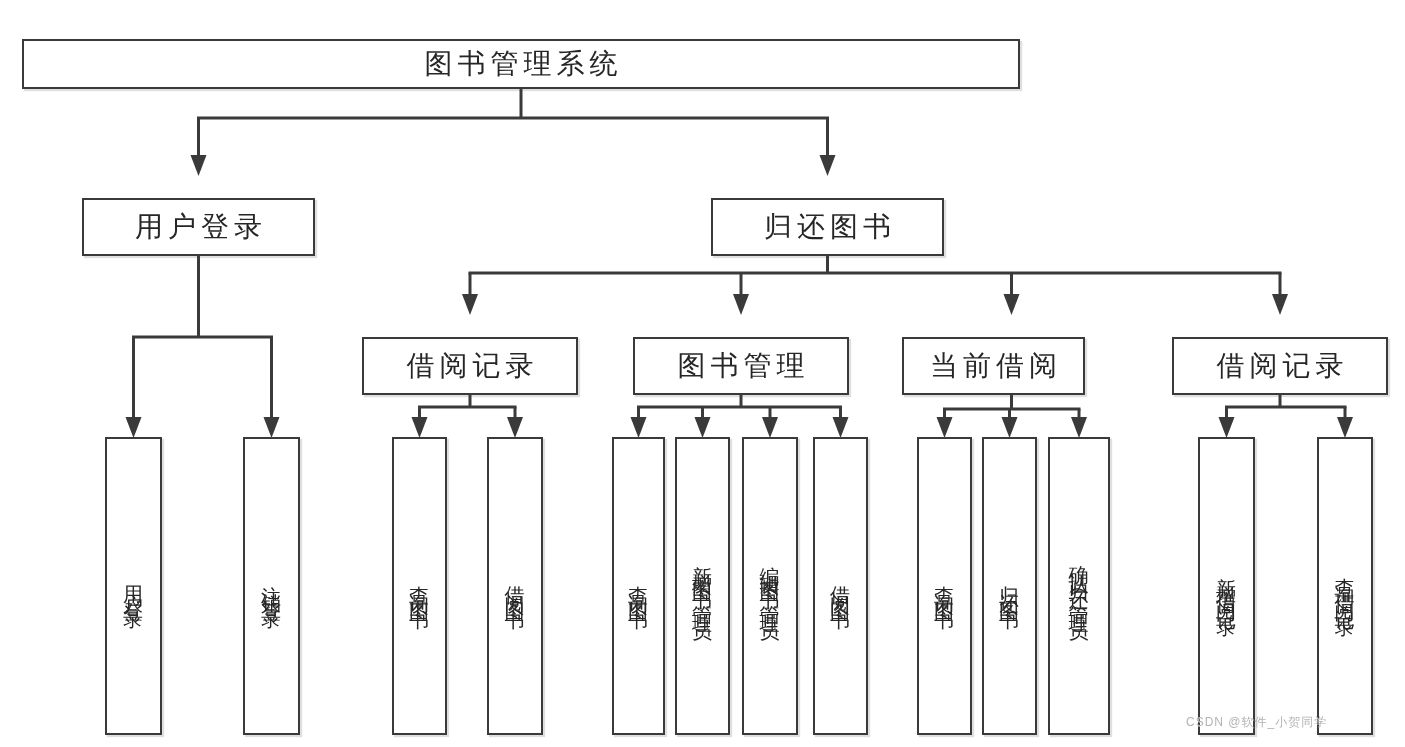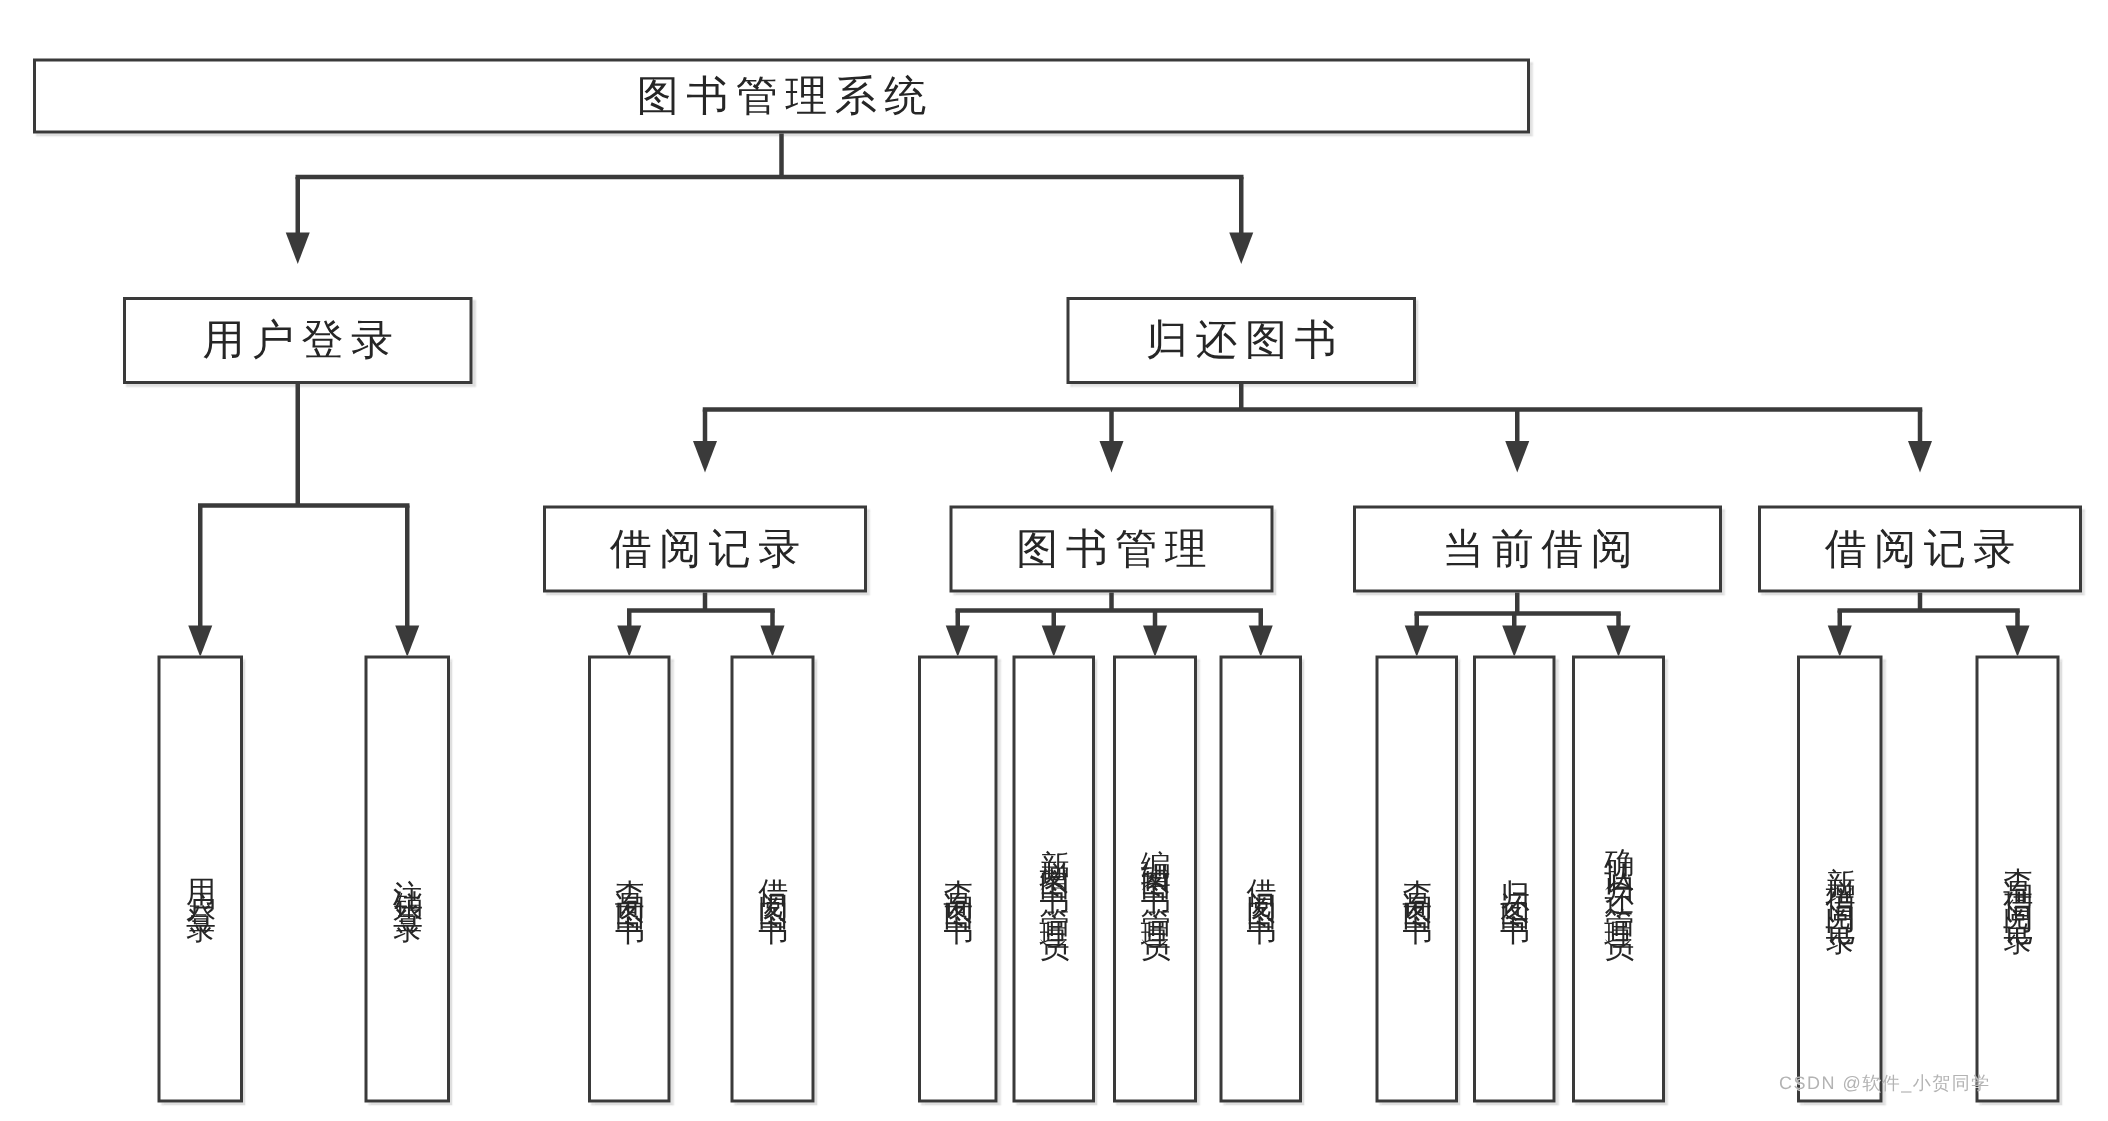--- a/index.html
+++ b/index.html
@@ -126,21 +126,21 @@
     </div>
     <div class="node h" style="left: 711px; top: 175px; width: 233px; height: 58px;">
       <span>归还图书</span>
     </div>
     <div class="node h" style="left: 362px; top: 314px; width: 216px; height: 58px;">
       <span>借阅记录</span>
     </div>
     <div class="node h" style="left: 633px; top: 314px; width: 216px; height: 58px;">
       <span>图书管理</span>
     </div>
-    <div class="node h" style="left: 902px; top: 314px; width: 246px; height: 58px;">
+    <div class="node h" style="left: 902px; top: 314px; width: 183px; height: 58px;">
       <span>当前借阅</span>
     </div>
     <div class="node h" style="left: 1172px; top: 314px; width: 216px; height: 58px;">
       <span>借阅记录</span>
     </div>
     <div class="node v" style="left: 105px; top: 437px; width: 57px; height: 298px;">
       <span>用户登录</span>
     </div>
     <div class="node v" style="left: 243px; top: 437px; width: 57px; height: 298px;">
       <span>注销登录</span>

